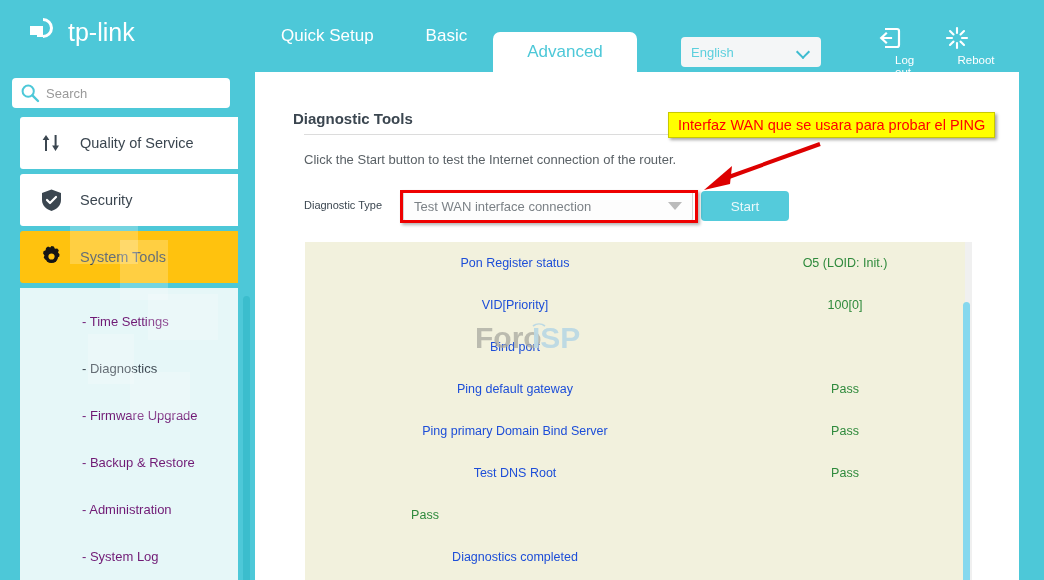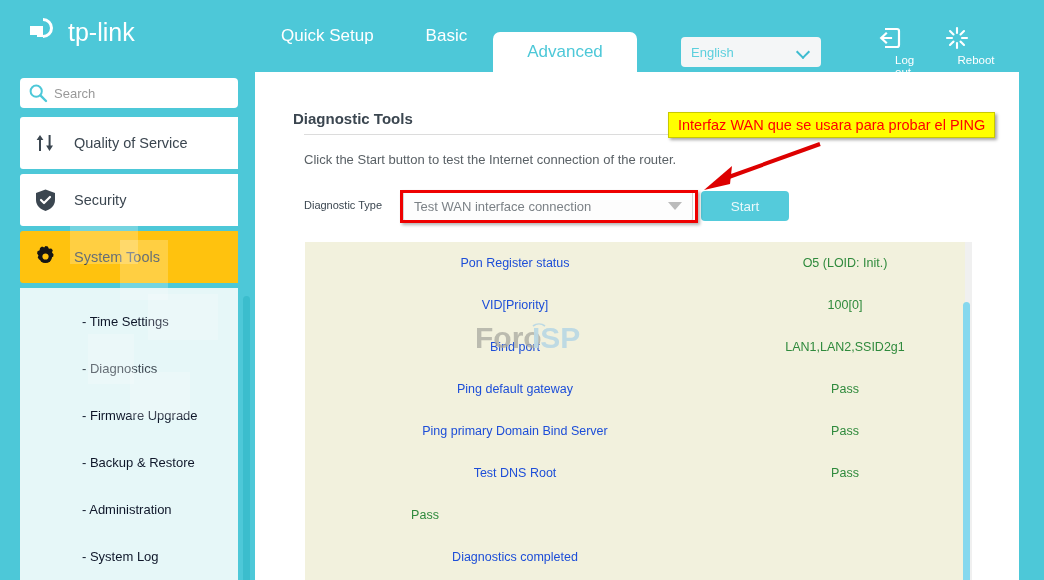--- a/index.html
+++ b/index.html
@@ -94,42 +94,42 @@
   #reboot-btn { left: 925px; }
 
   
   .sidebar {
     position: absolute; left: 0; top: 72px;
     width: 255px; height: 508px;
     background: #4dc8d8;
     overflow: hidden;
   }
   .searchbox {
-    position: absolute; left: 20px; top: 6px;
+    position: absolute; left: 12px; top: 6px;
     width: 218px; height: 30px;
     background: #ffffff;
     border-radius: 4px;
     display: flex; align-items: center;
     padding: 0 8px;
   }
   .searchbox .sicon { width: 20px; height: 20px; margin-right: 6px; }
   .searchbox input {
     border: none; outline: none;
     font-size: 13px; color: #333;
     font-family: "Liberation Sans", sans-serif;
     flex: 1; background: transparent;
   }
   .searchbox input::placeholder { color: #999; }
 
   .menu { position: absolute; left: 20px; top: 45px; width: 218px; }
   .menu-item {
     height: 52px;
     background: #ffffff;
     display: flex; align-items: center;
-    padding-left: 12px;
+    padding-left: 18px;
     margin-bottom: 5px;
     border-radius: 3px 0 0 3px;
     cursor: pointer;
   }
   .menu-item.active { background: #ffc20e; }
   .menu-item .micon {
     width: 26px; height: 26px;
     display: flex; align-items: center; justify-content: center;
     margin-right: 16px;
   }
@@ -139,21 +139,21 @@
   .submenu {
     background: #e6f7f8;
     padding: 10px 0 0 0;
     min-height: 300px;
   }
   .sub-item {
     height: 47px;
     display: flex; align-items: center;
     padding-left: 62px;
     font-size: 13px;
-    color: #0f172a;
+    color: #701a75;
     cursor: pointer;
   }
   .sub-item.active { color: #3b4650; }
 
   .side-scroll {
     position: absolute; left: 243px; top: 224px;
     width: 7px; height: 350px;
     background: #3bbdcd;
     border-radius: 4px;
   }
@@ -425,21 +425,20 @@
       <div class="rrow">
         <span class="rk">Pon Register status</span>
         <span class="rv">O5 (LOID: Init.)</span>
       </div>
       <div class="rrow">
         <span class="rk">VID[Priority]</span>
         <span class="rv">100[0]</span>
       </div>
       <div class="rrow">
         <span class="rk">Bind port</span>
-        <span class="rv">LAN1,LAN2,SSID2g1</span>
       </div>
       <div class="rrow">
         <span class="rk">Ping default gateway</span>
         <span class="rv">Pass</span>
       </div>
       <div class="rrow">
         <span class="rk">Ping primary Domain Bind Server</span>
         <span class="rv">Pass</span>
       </div>
       <div class="rrow">

